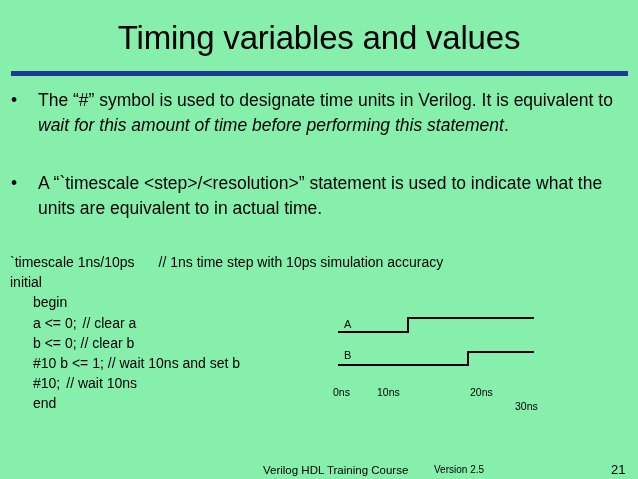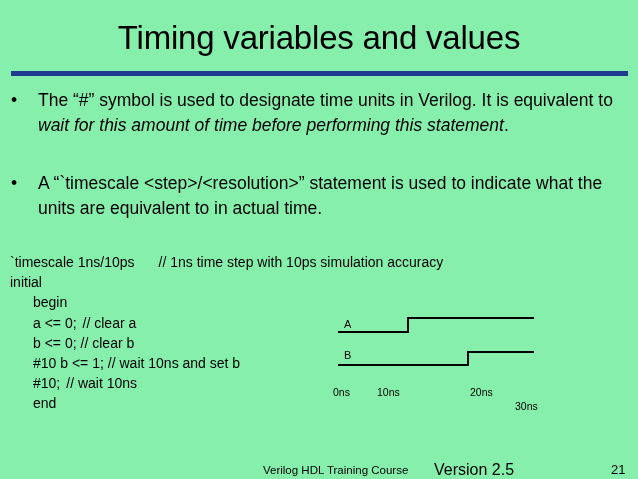--- a/index.html
+++ b/index.html
@@ -120,21 +120,21 @@
     left: 263px;
     top: 463px;
     font-size: 11.5px;
     line-height: 14px;
     white-space: nowrap;
   }
   #footer-version {
     position: absolute;
     left: 434px;
     top: 463px;
-    font-size: 16px;
+    font-size: 10px;
     line-height: 14px;
     white-space: nowrap;
   }
   #footer-page {
     position: absolute;
     left: 611px;
     top: 462px;
     font-size: 13px;
     line-height: 15px;
     white-space: nowrap;

